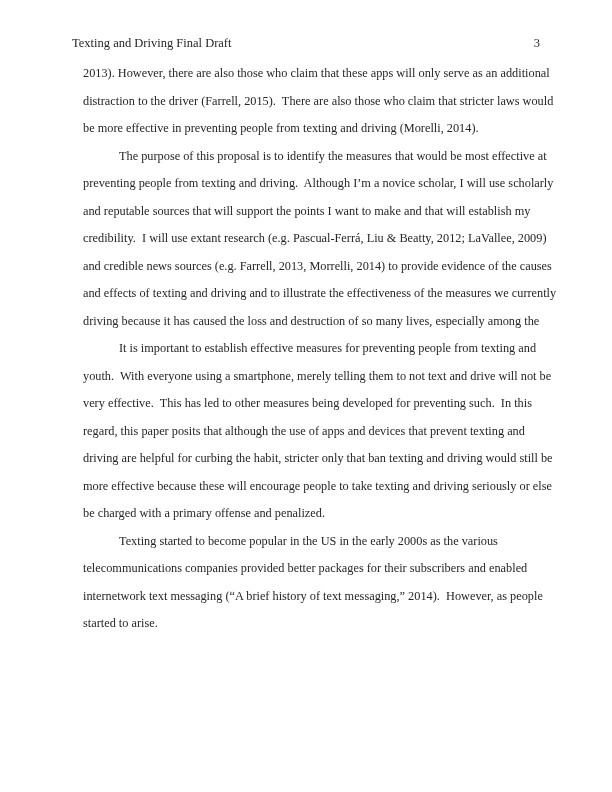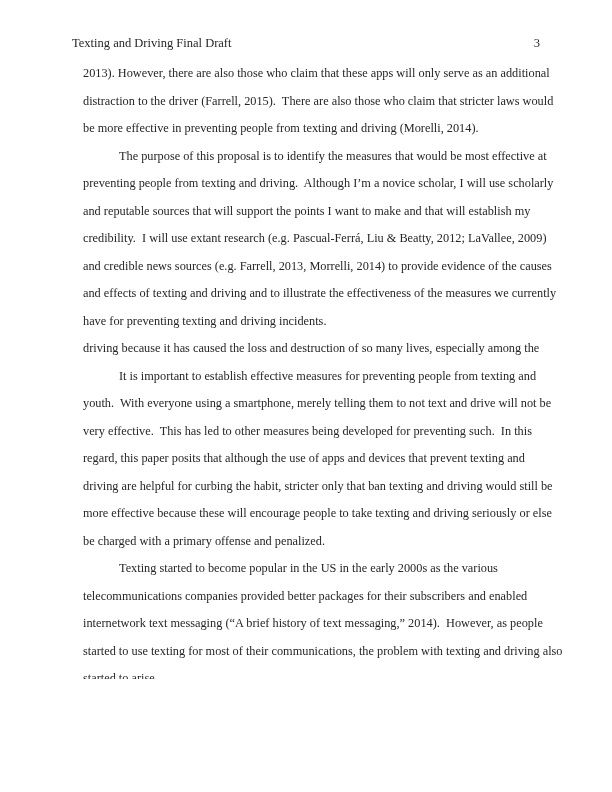--- a/index.html
+++ b/index.html
@@ -76,33 +76,31 @@
   <div class="doc-body" id="doc-body">
       <div class="line">2013). However, there are also those who claim that these apps will only serve as an additional</div>
       <div class="line">distraction to the driver (Farrell, 2015).  There are also those who claim that stricter laws would</div>
       <div class="line">be more effective in preventing people from texting and driving (Morelli, 2014).</div>
       <div class="line indent">The purpose of this proposal is to identify the measures that would be most effective at</div>
       <div class="line">preventing people from texting and driving.  Although I’m a novice scholar, I will use scholarly</div>
       <div class="line">and reputable sources that will support the points I want to make and that will establish my</div>
       <div class="line">credibility.  I will use extant research (e.g. Pascual-Ferrá, Liu &amp; Beatty, 2012; LaVallee, 2009)</div>
       <div class="line">and credible news sources (e.g. Farrell, 2013, Morrelli, 2014) to provide evidence of the causes</div>
       <div class="line">and effects of texting and driving and to illustrate the effectiveness of the measures we currently</div>
-      <div class="line">have for preventing texting and driving incidents.</div>
       <div class="line">driving because it has caused the loss and destruction of so many lives, especially among the</div>
       <div class="line indent">It is important to establish effective measures for preventing people from texting and</div>
       <div class="line">youth.  With everyone using a smartphone, merely telling them to not text and drive will not be</div>
       <div class="line">very effective.  This has led to other measures being developed for preventing such.  In this</div>
       <div class="line">regard, this paper posits that although the use of apps and devices that prevent texting and</div>
       <div class="line">driving are helpful for curbing the habit, stricter only that ban texting and driving would still be</div>
       <div class="line">more effective because these will encourage people to take texting and driving seriously or else</div>
       <div class="line">be charged with a primary offense and penalized.</div>
       <div class="line indent">Texting started to become popular in the US in the early 2000s as the various</div>
       <div class="line">telecommunications companies provided better packages for their subscribers and enabled</div>
       <div class="line">internetwork text messaging (“A brief history of text messaging,” 2014).  However, as people</div>
-      <div class="line">started to use texting for most of their communications, the problem with texting and driving also</div>
       <div class="line">started to arise.</div>
     </div>
 
   <div class="footer-badge">
     <span class="plus-icon">
       <svg width="13" height="13" viewBox="0 0 14 14" aria-hidden="true">
         <path d="M7 1 V13 M1 7 H13" stroke="#8b79f0" stroke-width="1.5" fill="none"></path>
       </svg>
     </span>
     <span>

